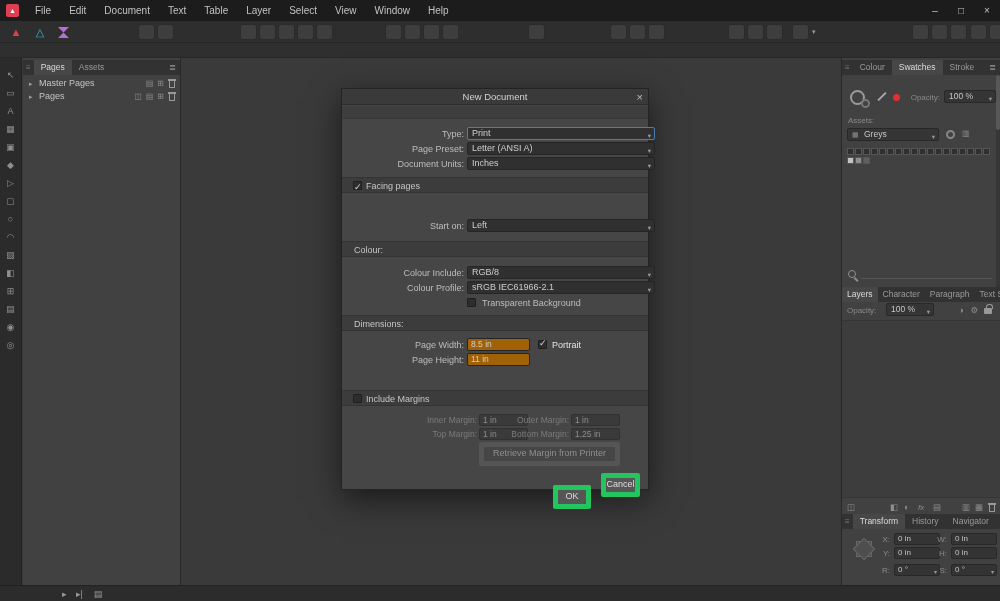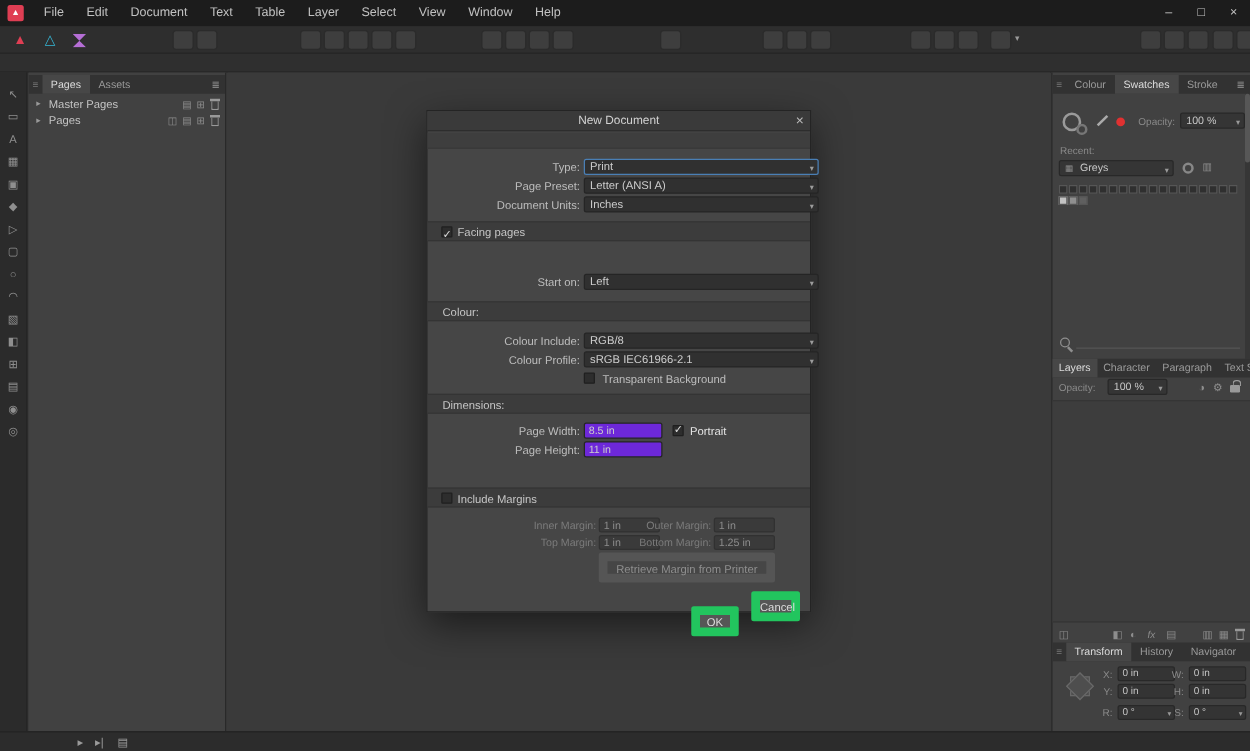--- a/index.html
+++ b/index.html
@@ -89,28 +89,28 @@
 .dlg-title{height:16px;background:#3a3a3a;border-bottom:1px solid #2d2d2d;text-align:center;font-size:9.5px;line-height:16px;color:#d2d2d2}
 .dlg-close{position:absolute;top:0;right:5px;font-size:11px;line-height:16px;color:#bdbdbd}
 .dlg-sub{position:absolute;top:17px;left:0;right:0;height:13px;background:#3e3e3e;border-bottom:1px solid #393939}
 .drow{position:absolute;left:0;right:0;height:14px}
 .dlabel{position:absolute;left:10px;width:112px;text-align:right;font-size:9px;line-height:14px;color:#bdbdbd}
 .dd{position:absolute;top:0;height:13px;background:#303030;border:1px solid #252525;border-radius:2px;font-size:9px;line-height:11px;color:#cdcdcd;padding:0 4px;white-space:nowrap}
 .dd .darr{position:absolute;right:3px;top:2px;font-size:6.5px;color:#9c9c9c}
 .dd.focus{border-color:#4a7fb5}
 .wide{left:125px;width:188px}
 .narrow{left:125px;width:63px}
-.fld{position:absolute;height:13px;background:#6d28d9;border:1px solid #252525;border-radius:2px;font-size:8.5px;line-height:11px;color:#cdcdcd;padding:0 3px;white-space:nowrap}
+.fld{position:absolute;height:13px;background:#a16207;border:1px solid #252525;border-radius:2px;font-size:8.5px;line-height:11px;color:#cdcdcd;padding:0 3px;white-space:nowrap}
 .sect{position:absolute;left:0;right:0;height:16px;background:#3c3c3c;border-top:1px solid #343434;border-bottom:1px solid #343434;font-size:9px;line-height:16px;color:#c6c6c6}
 .sect .slabel{position:absolute;left:12px}
 .sect .slabel.after-chk{left:24px}
 .sect .chk{position:absolute;left:11px;top:3px}
 .chk{display:inline-block;width:9px;height:9px;background:#2d2d2d;border:1px solid #1f1f1f;border-radius:1px;position:relative;vertical-align:middle}
 .chk .mark{position:absolute;top:-3px;left:0;font-size:9px;color:#d8d8d8}
-.btn{position:absolute;height:24px;background:#565656;border:7px solid #22c55e;border-radius:2px;font-size:9px;line-height:12px;color:#dedede;text-align:center}
+.btn{position:absolute;height:24px;background:#565656;border:5px solid #22c55e;border-radius:2px;font-size:9px;line-height:12px;color:#dedede;text-align:center}
 .btn.ghost{background:transparent;border-color:#555;color:#8f8f8f}
 .dis .fld{background:#3a3a3a;border-color:#313131;color:#8d8d8d}
 .m-label1{position:absolute;left:10px;width:125px;text-align:right;font-size:8.5px;line-height:13px;color:#7b7b7b}
 .m-label2{position:absolute;left:140px;width:87px;text-align:right;font-size:8.5px;line-height:13px;color:#7b7b7b}
 </style>
 </head>
 <body>
 
 <div id="app">
 
@@ -250,21 +250,21 @@
     <div class="ring" style="left:8px;top:32px"></div>
     <div class="ring2" style="left:19px;top:41px"></div>
     <div class="dropper" style="left:39px;top:33px"></div>
     <div class="cdot" style="left: 51px; top: 36px; background-color: rgb(224, 49, 49);"></div>
     <span class="dim" style="position:absolute;right:60px;top:35px;font-size:8px">Opacity:</span>
     <div class="dd2" style="right:4px;top:32px;width:52px">
       <span>100 %</span>
       <span class="darr">▾</span>
     </div>
 
-    <span class="dim" style="position:absolute;left:6px;top:58px;font-size:8px">Recent:</span>
+    <span class="dim" style="position:absolute;left:6px;top:58px;font-size:8px">Assets:</span>
 
     <div class="dd2" style="left:5px;top:70px;width:92px">
       <span class="dim" style="font-size:7px;margin-right:3px">▦</span>
       <span>Greys</span>
       <span class="darr">▾</span>
     </div>
     <div class="mini-wheel" style="left:104px;top:72px"></div>
     <span class="mini-ic" style="left:120px;top:71px">▥</span>
 
     <div class="swrow" style="left:5px;top:90px">

